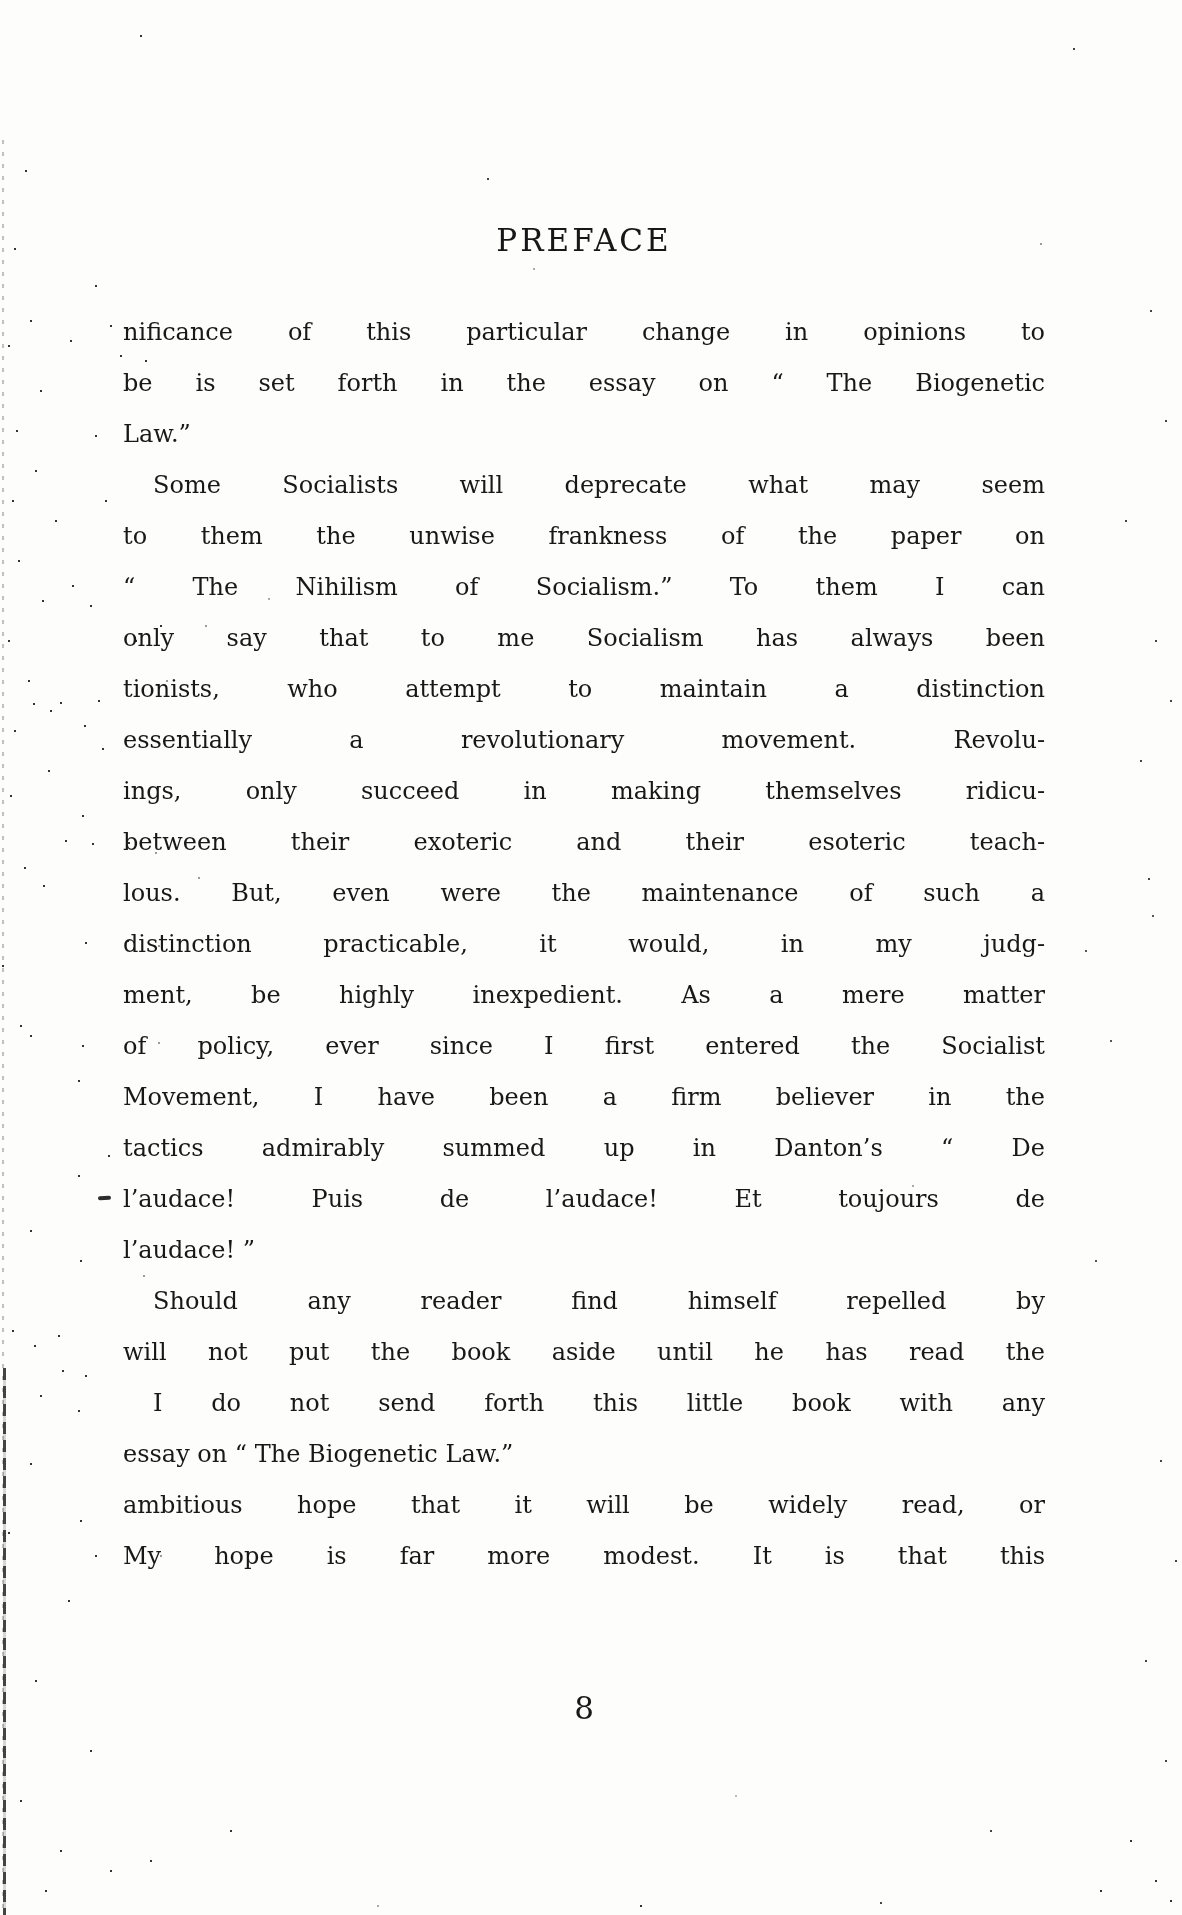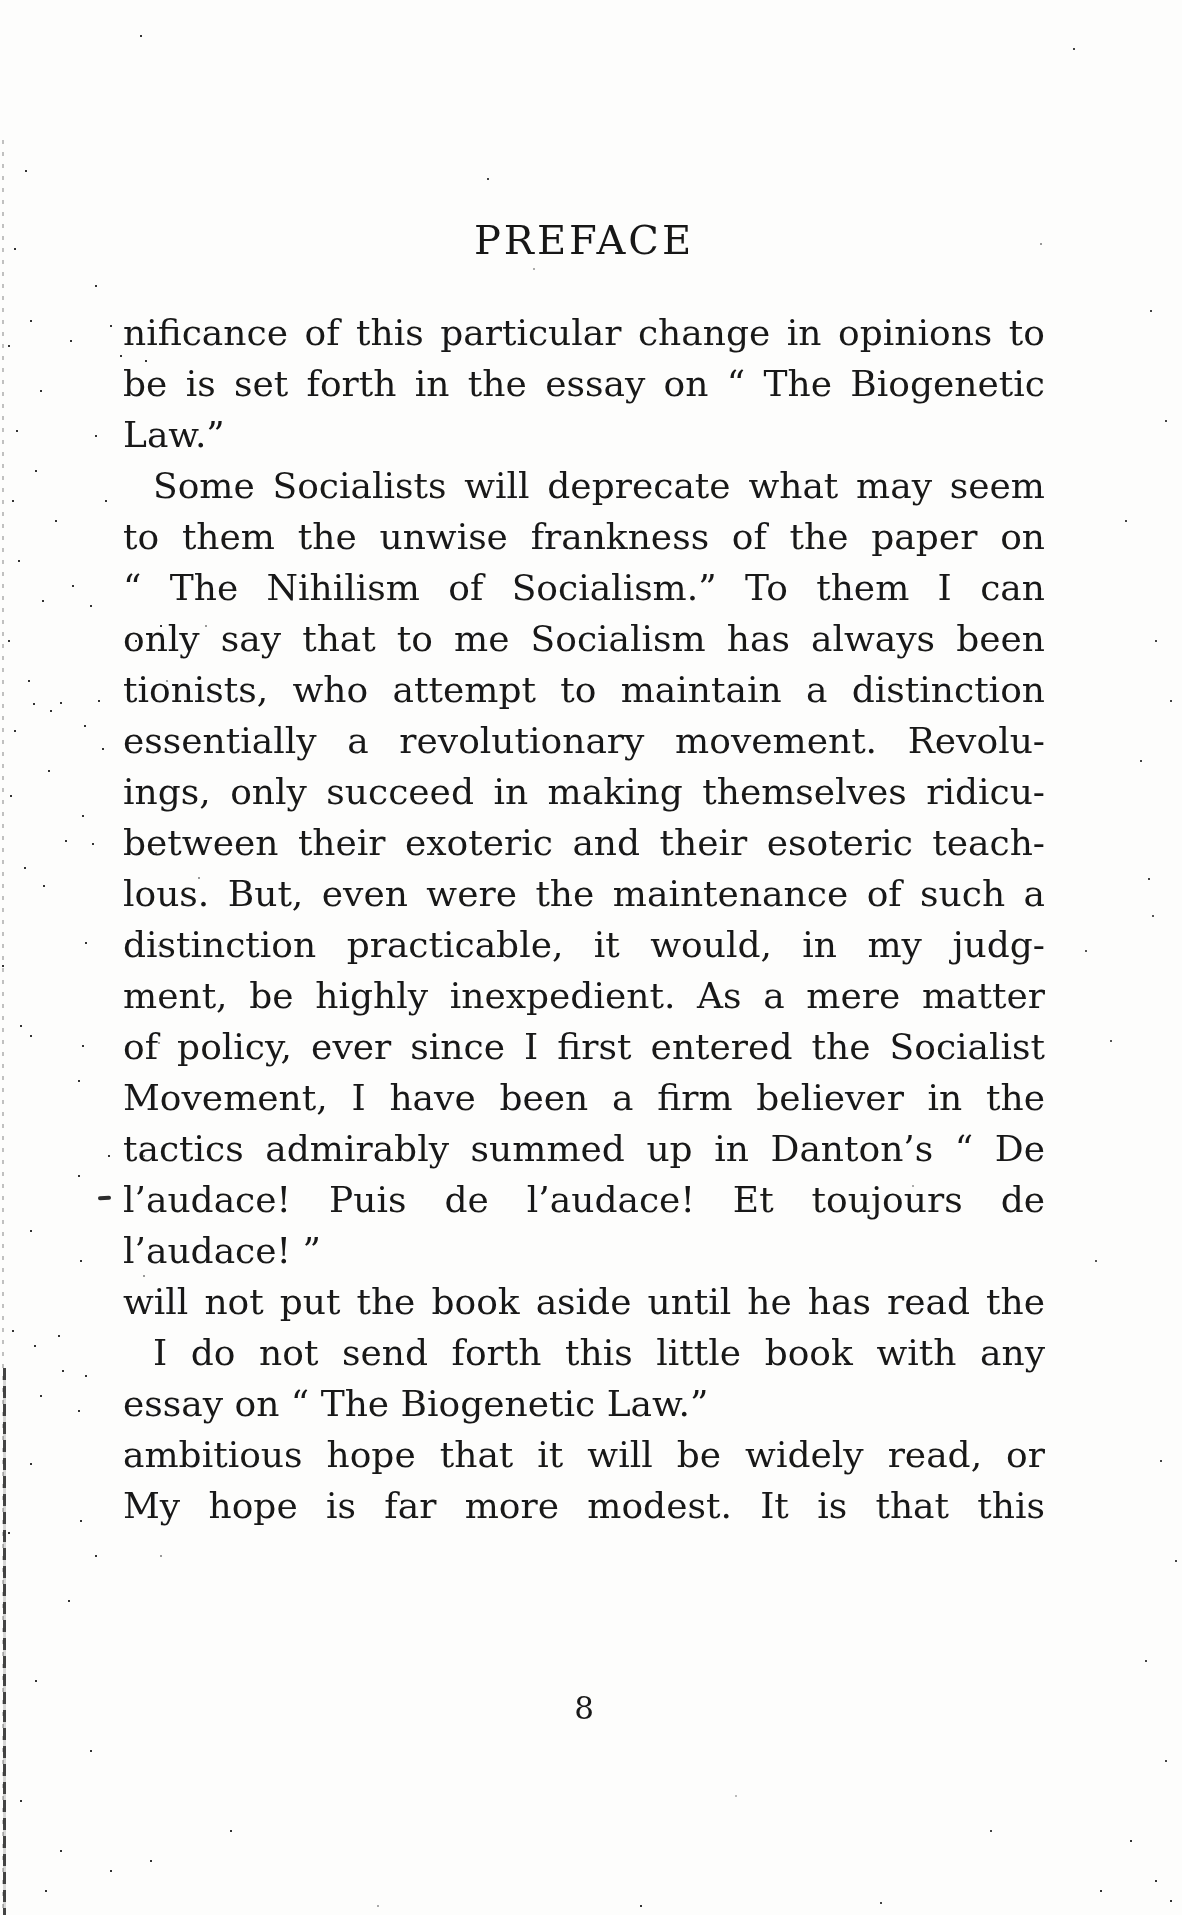--- a/index.html
+++ b/index.html
@@ -15,31 +15,31 @@
     overflow: hidden;
     font-family: "DejaVu Serif", serif;
     color: #1b1b1b;
   }
   .header {
     position: absolute;
     top: 224px;
     left: 123px;
     width: 922px;
     text-align: center;
-    font-size: 40px;
+    font-size: 31px;
     letter-spacing: 3px;
     line-height: 32px;
     color: #171717;
   }
   .text-block {
     position: absolute;
     top: 307px;
     left: 123px;
     width: 922px;
-    font-size: 36px;
+    font-size: 24px;
     color: #181818;
   }
   .line {
     height: 51px;
     line-height: 51px;
     text-align: justify;
     text-align-last: justify;
     text-justify: inter-word;
     white-space: normal;
   }
@@ -165,20 +165,21 @@
       <div class="line"><span>ings, only succeed in making themselves ridicu-</span></div>
       <div class="line"><span>between their exoteric and their esoteric teach-</span></div>
       <div class="line"><span>lous. But, even were the maintenance of such a</span></div>
       <div class="line"><span>distinction practicable, it would, in my judg-</span></div>
       <div class="line"><span>ment, be highly inexpedient. As a mere matter</span></div>
       <div class="line"><span>of policy, ever since I first entered the Socialist</span></div>
       <div class="line"><span>Movement, I have been a firm believer in the</span></div>
       <div class="line"><span>tactics admirably summed up in Danton’s “ </span><span class="it">De</span></div>
       <div class="line"><span class="it">l’audace! Puis de l’audace! Et toujours de</span></div>
       <div class="line para-end"><span class="it">l’audace!</span><span> ”</span></div>
+      <div class="line indent"><span>Should any reader find himself repelled by</span></div>
       <div class="line"><span>will not put the book aside until he has read the</span></div>
       <div class="line indent"><span>I do not send forth this little book with any</span></div>
       <div class="line para-end"><span>essay on “ The Biogenetic Law.”</span></div>
       <div class="line"><span>ambitious hope that it will be widely read, or</span></div>
       <div class="line"><span>My hope is far more modest. It is that this</span></div>
     </div>
 
   <div class="pagenum">8</div>
 </div>
 

